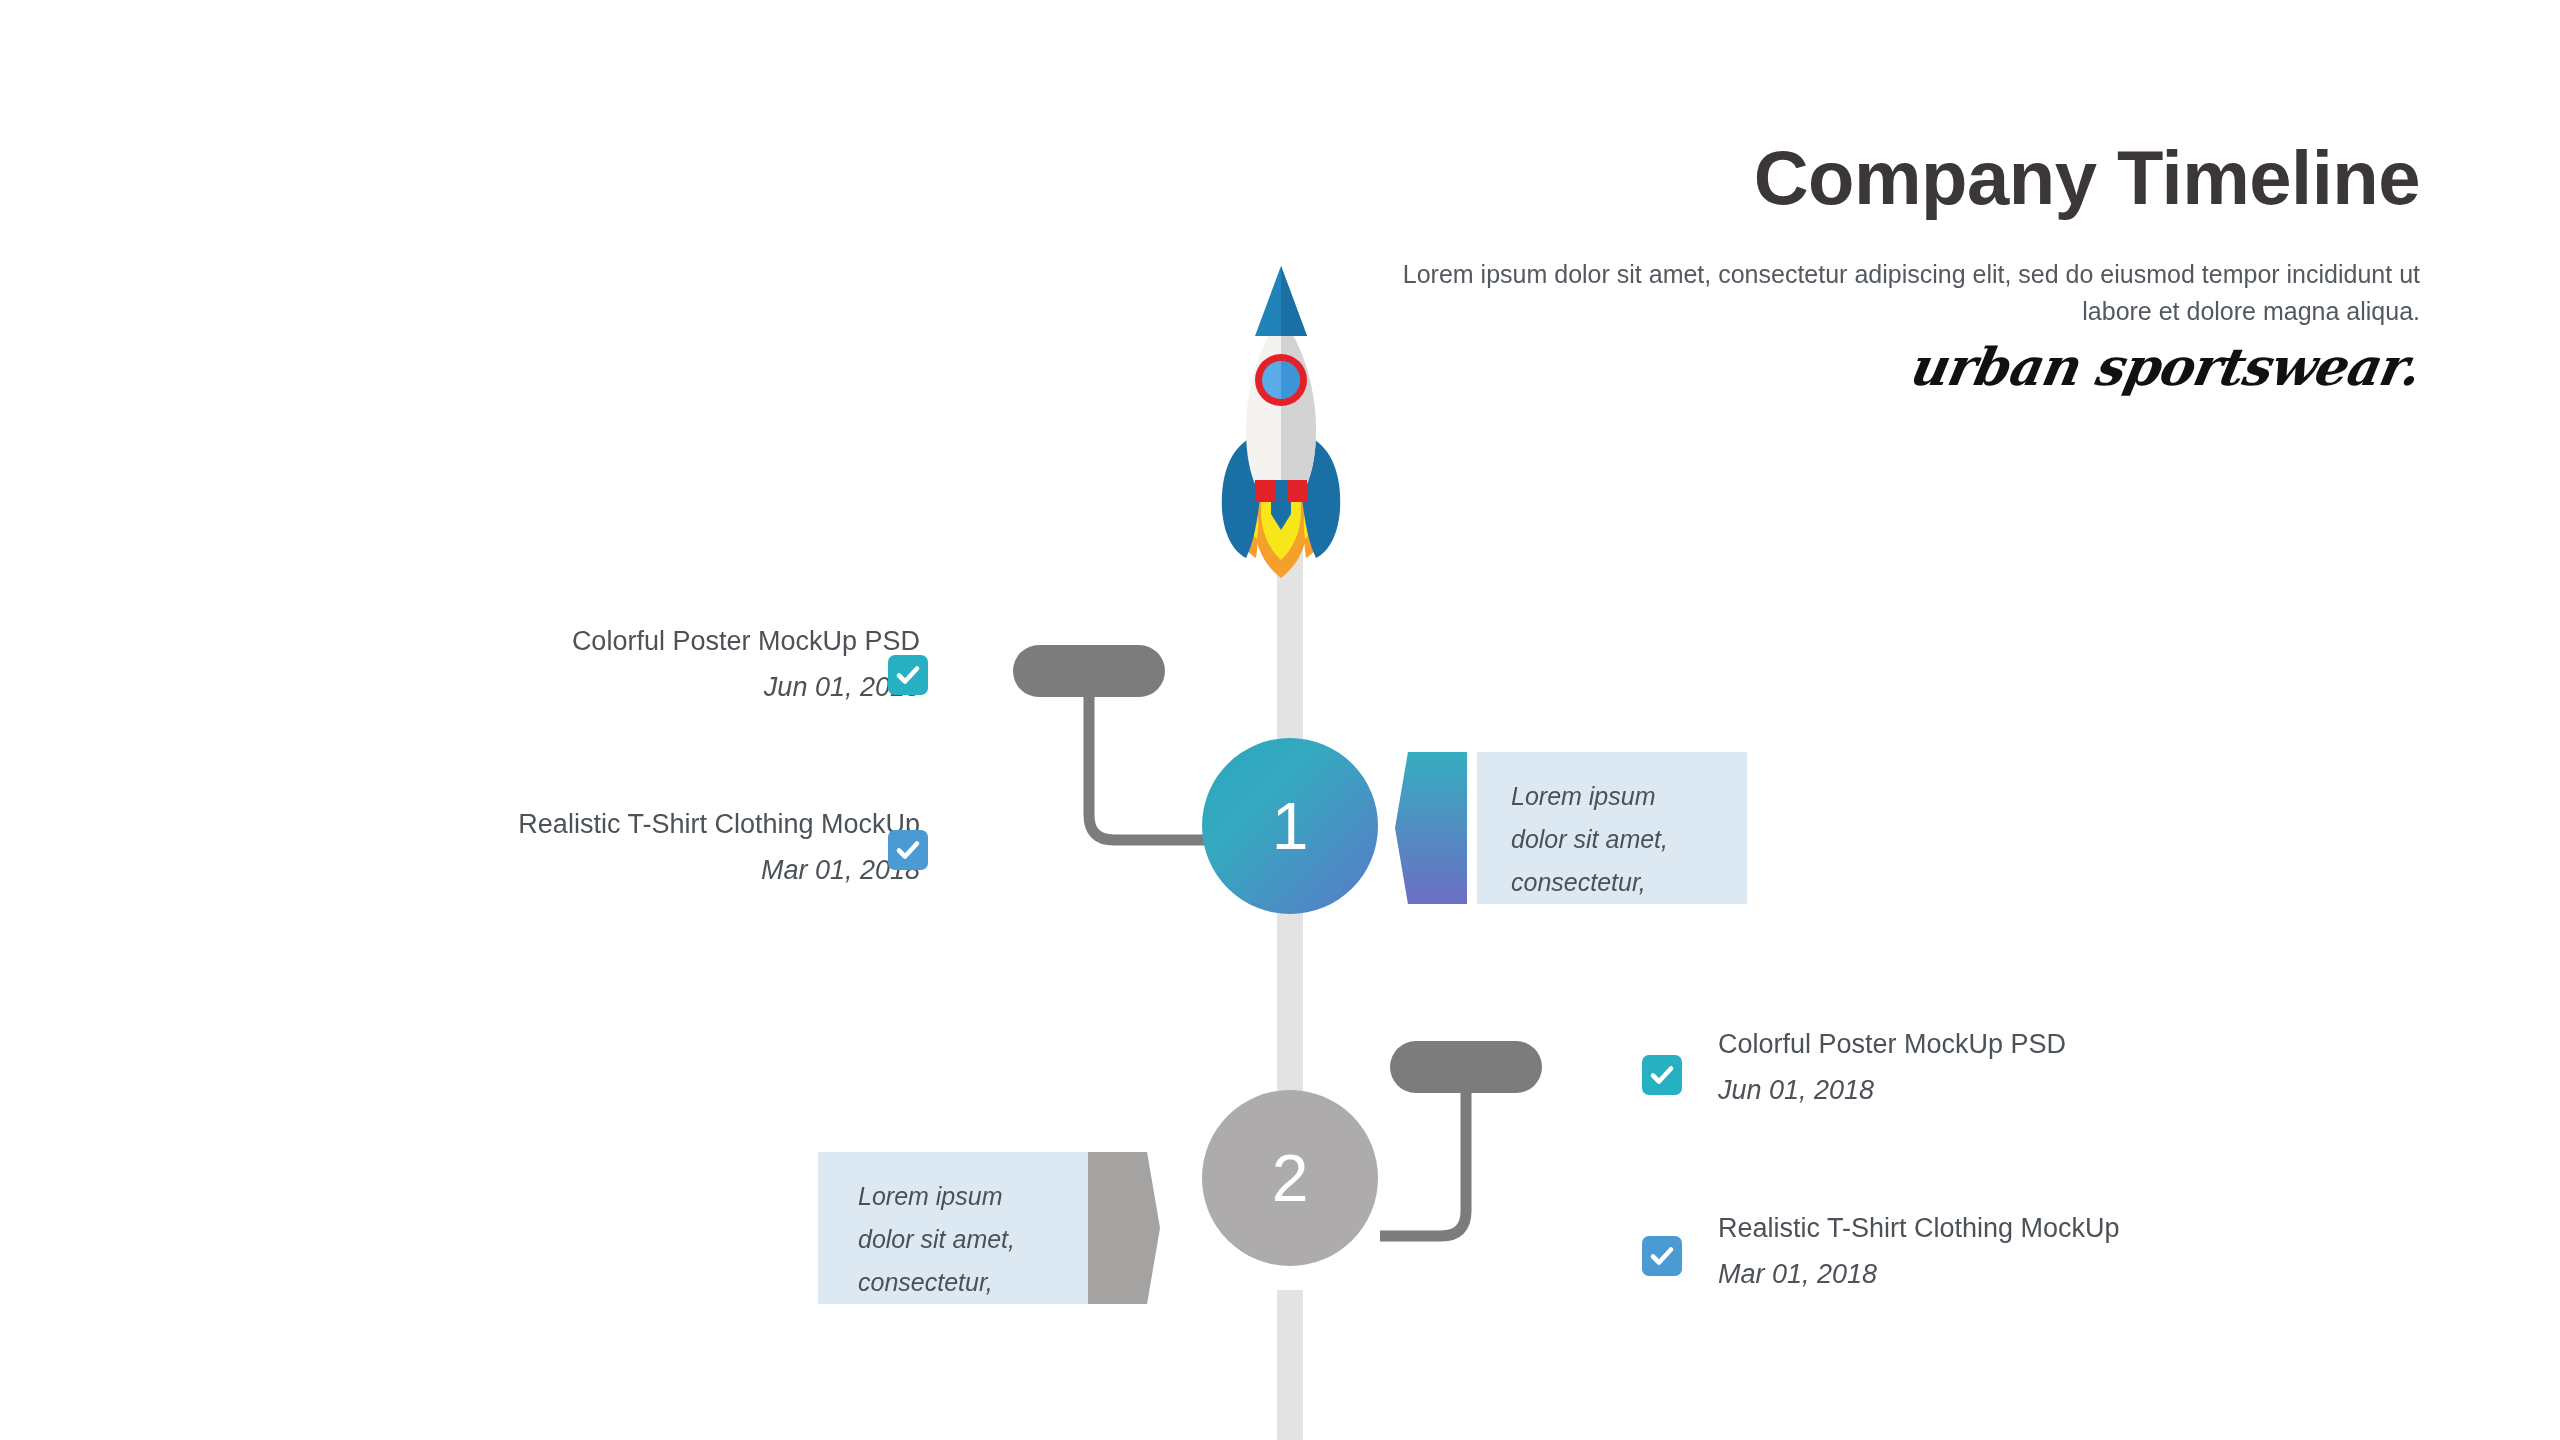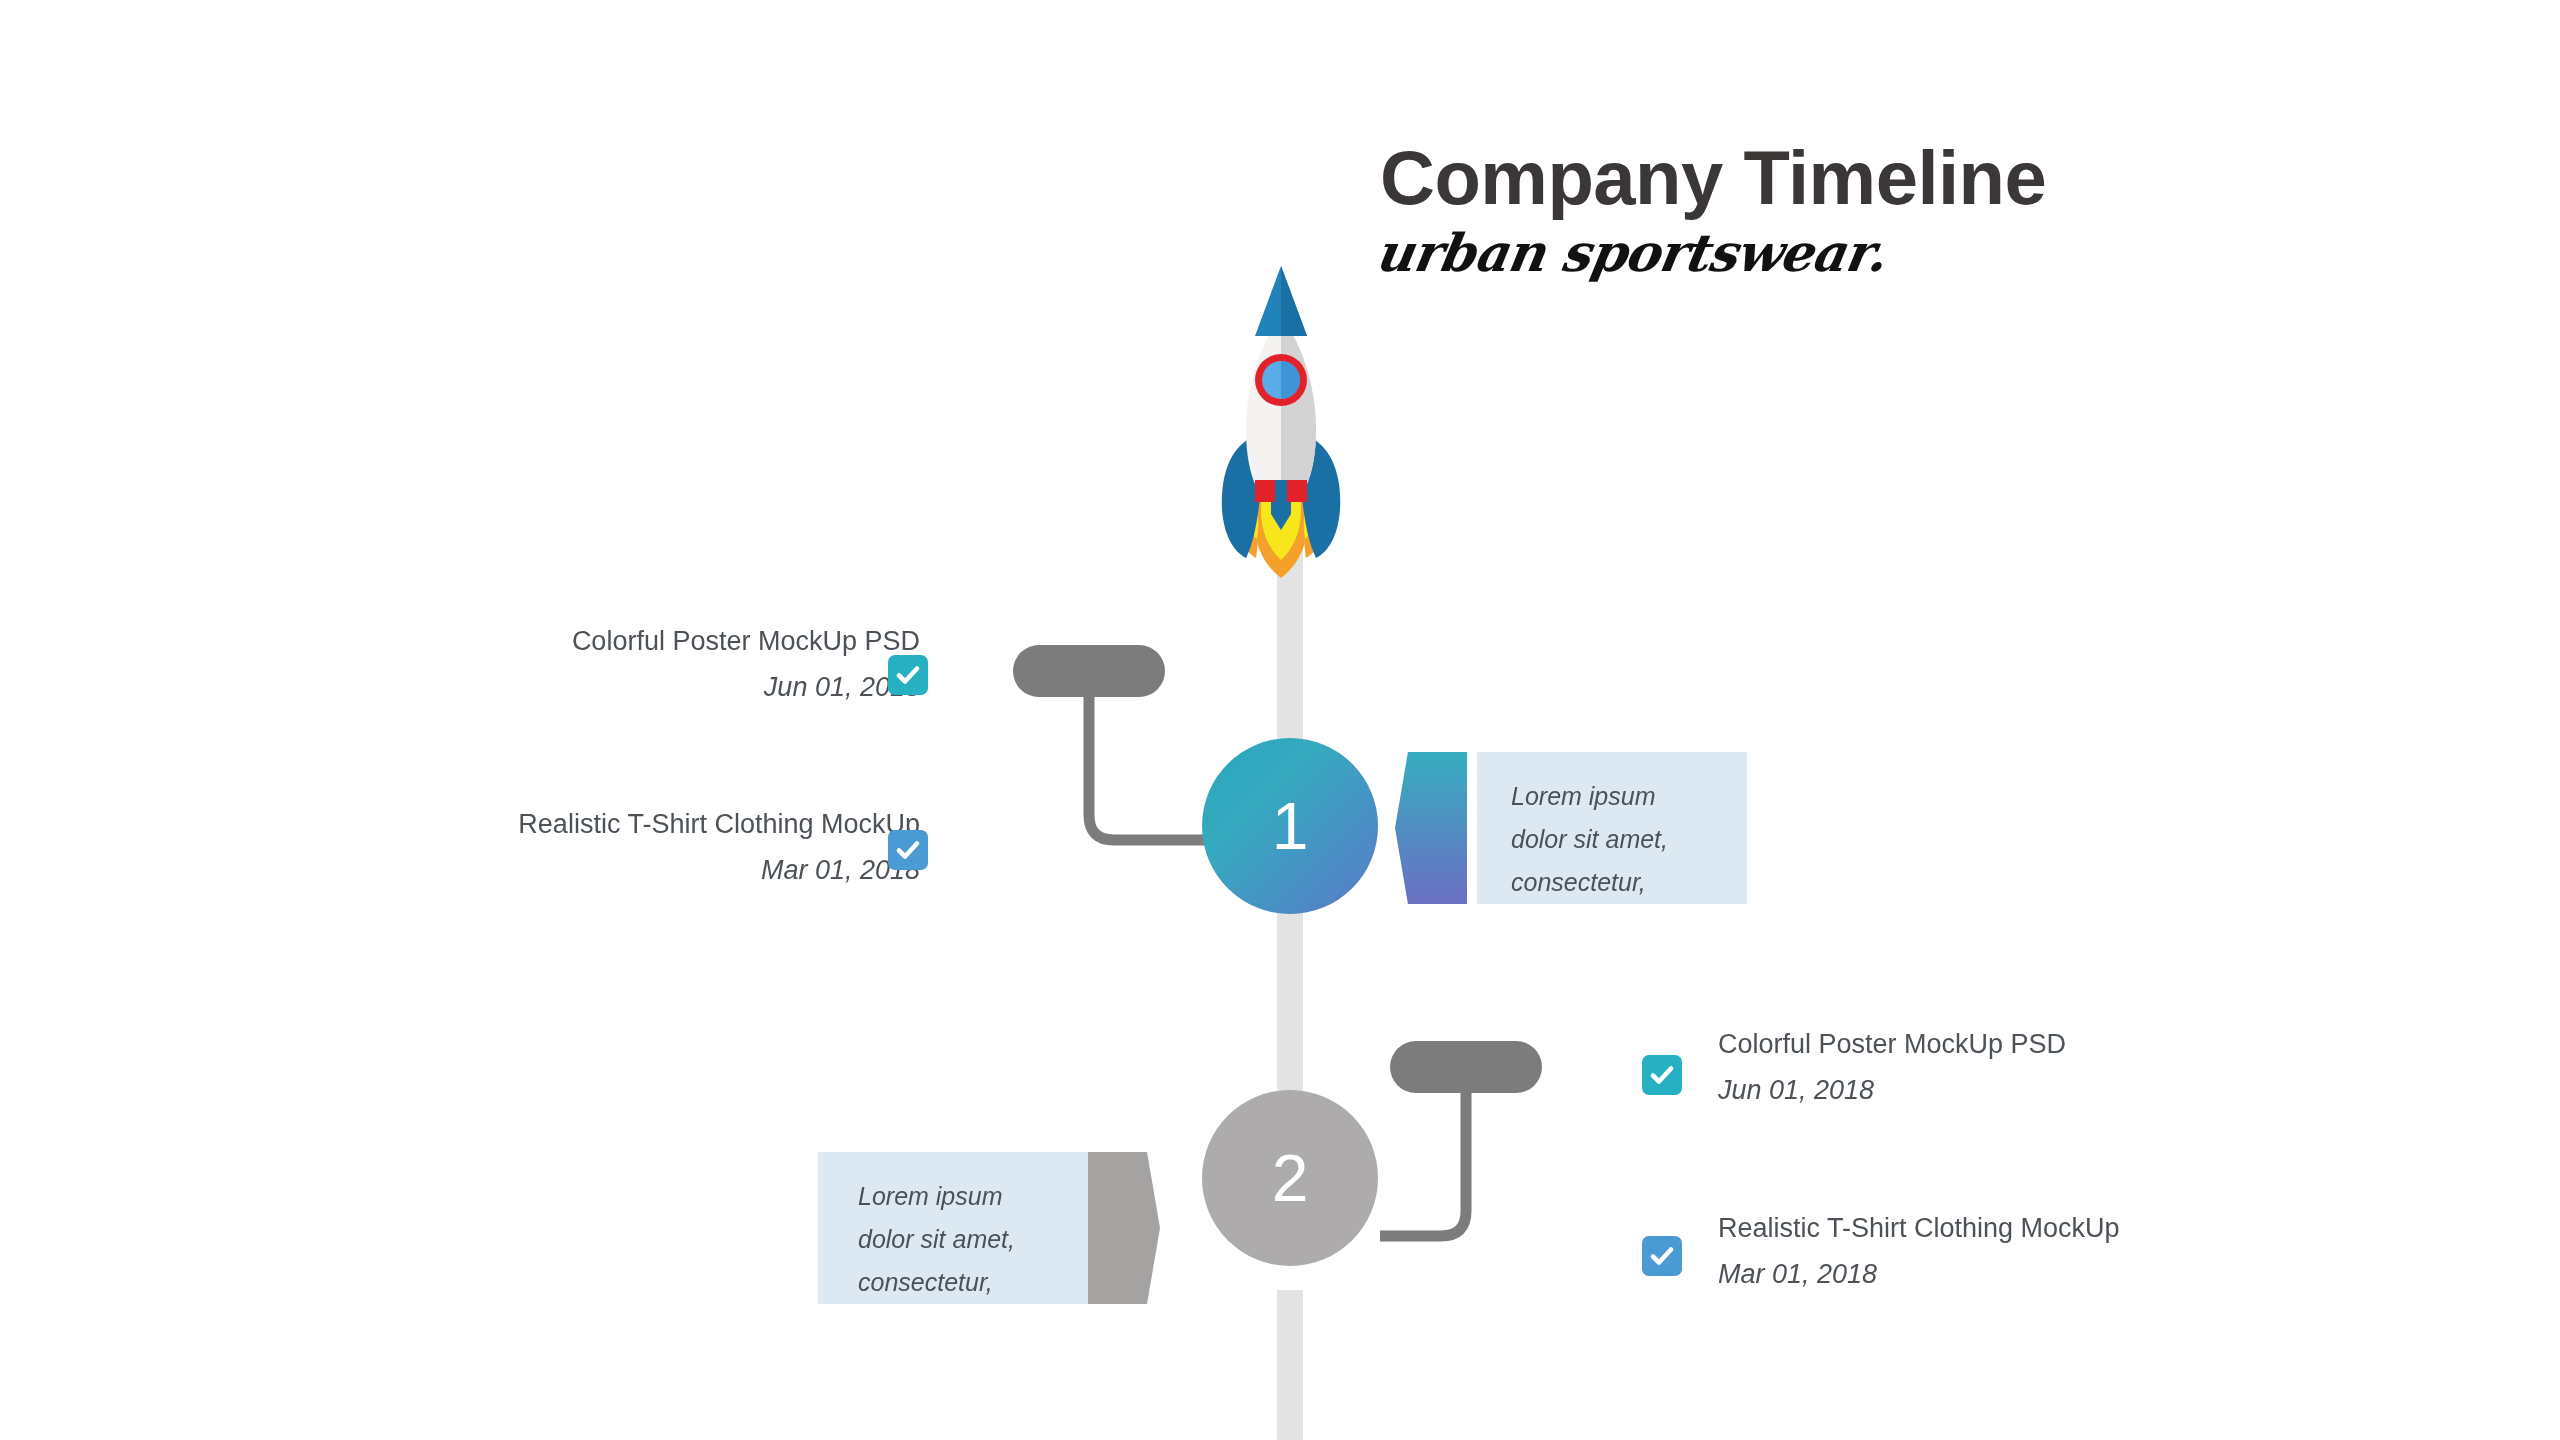--- a/index.html
+++ b/index.html
@@ -21,21 +21,21 @@
     inset: 0;
     background: #ffffff;
   }
 
   
   .header {
     position: absolute;
     left: 1380px;
     top: 140px;
     width: 1040px;
-    text-align: left;
+    text-align: right;
   }
   .title {
     font-size: 76px;
     font-weight: 700;
     color: #3a3736;
     letter-spacing: -0.5px;
     line-height: 1.0;
     margin: 0;
     white-space: nowrap;
   }
@@ -196,20 +196,21 @@
   .item-left { text-align: right; }
   .item-right { text-align: left; }
 </style>
 </head>
 <body>
 
 <div class="stage">
 
   <div class="header">
     <h1 class="title">Company Timeline</h1>
+    <p class="subtitle">Lorem ipsum dolor sit amet, consectetur adipiscing elit, sed do eiusmod tempor incididunt ut labore et dolore magna aliqua.</p>
     <div class="signature">urban sportswear.</div>
   </div>
 
   <div class="spine spine-a"></div>
   <div class="spine spine-b"></div>
   <div class="spine spine-c"></div>
 
   <div class="rocket">
     <svg viewBox="0 0 166 320" width="166" height="320" xmlns="http://www.w3.org/2000/svg">
 

